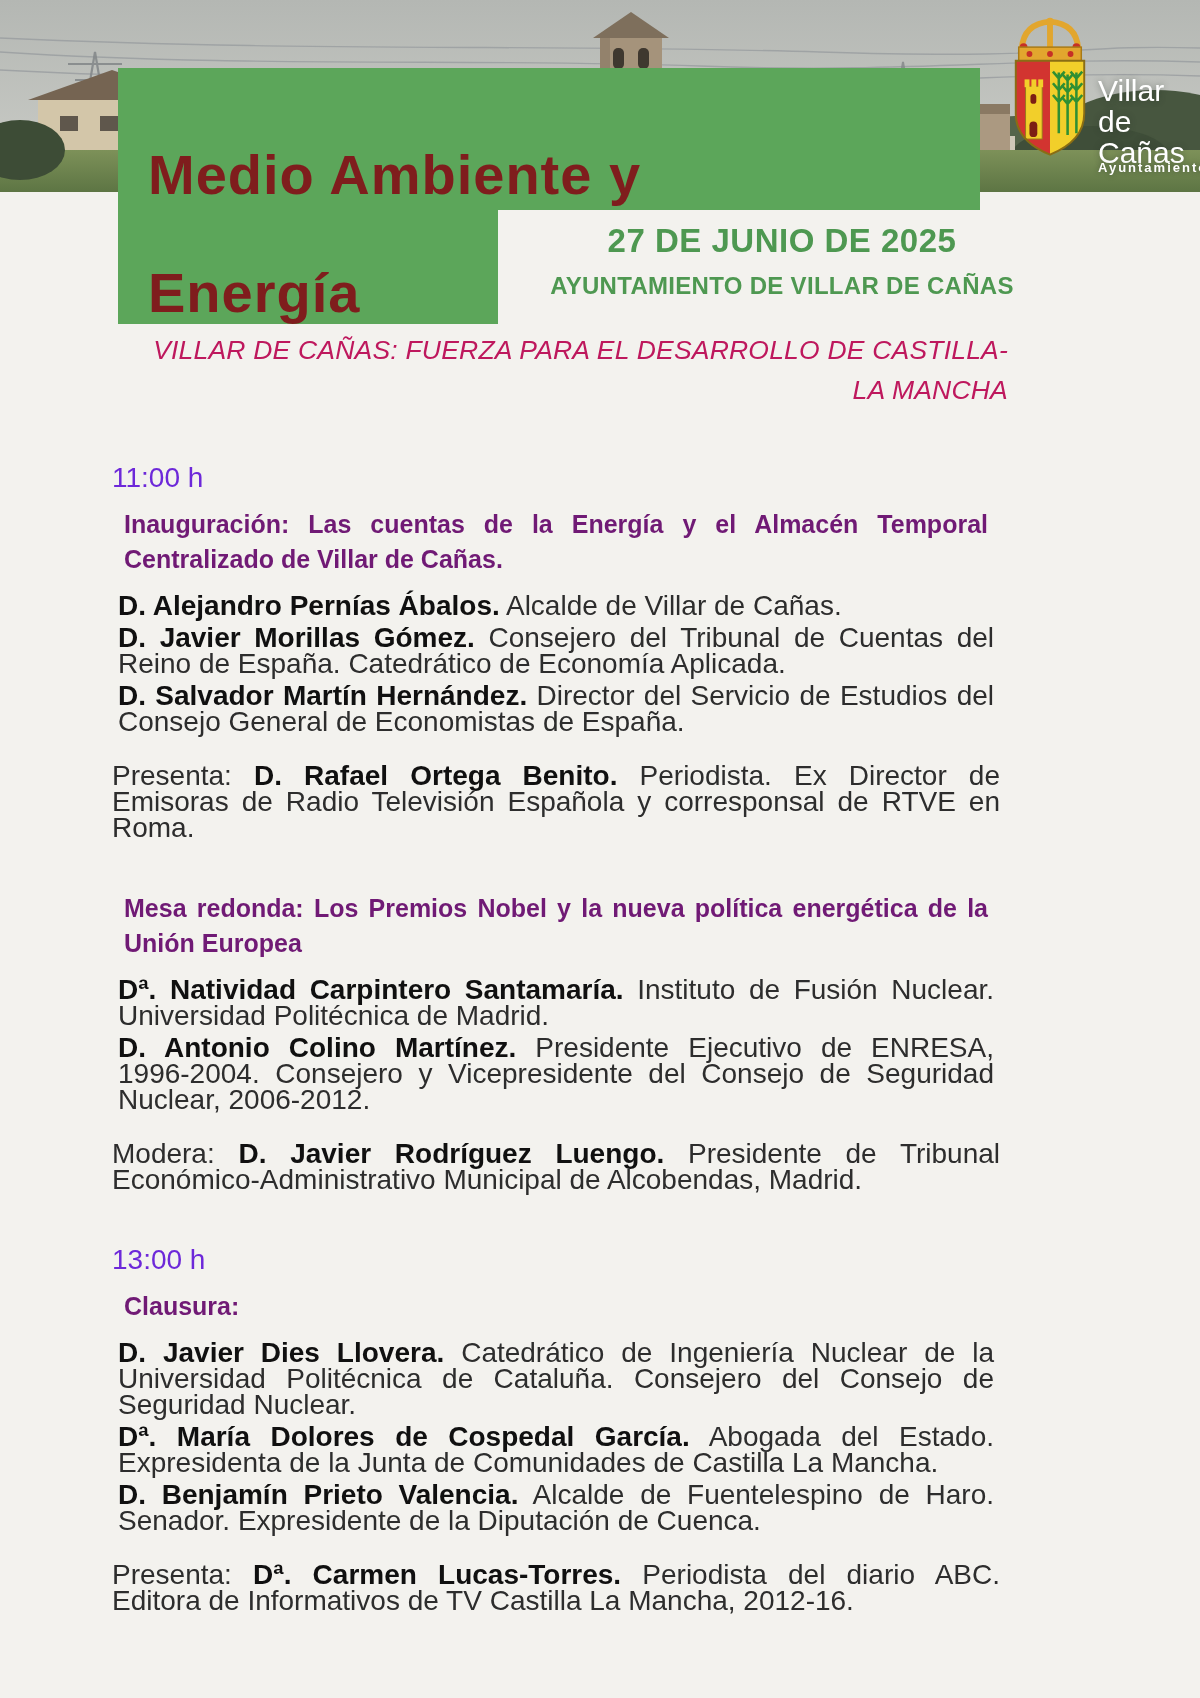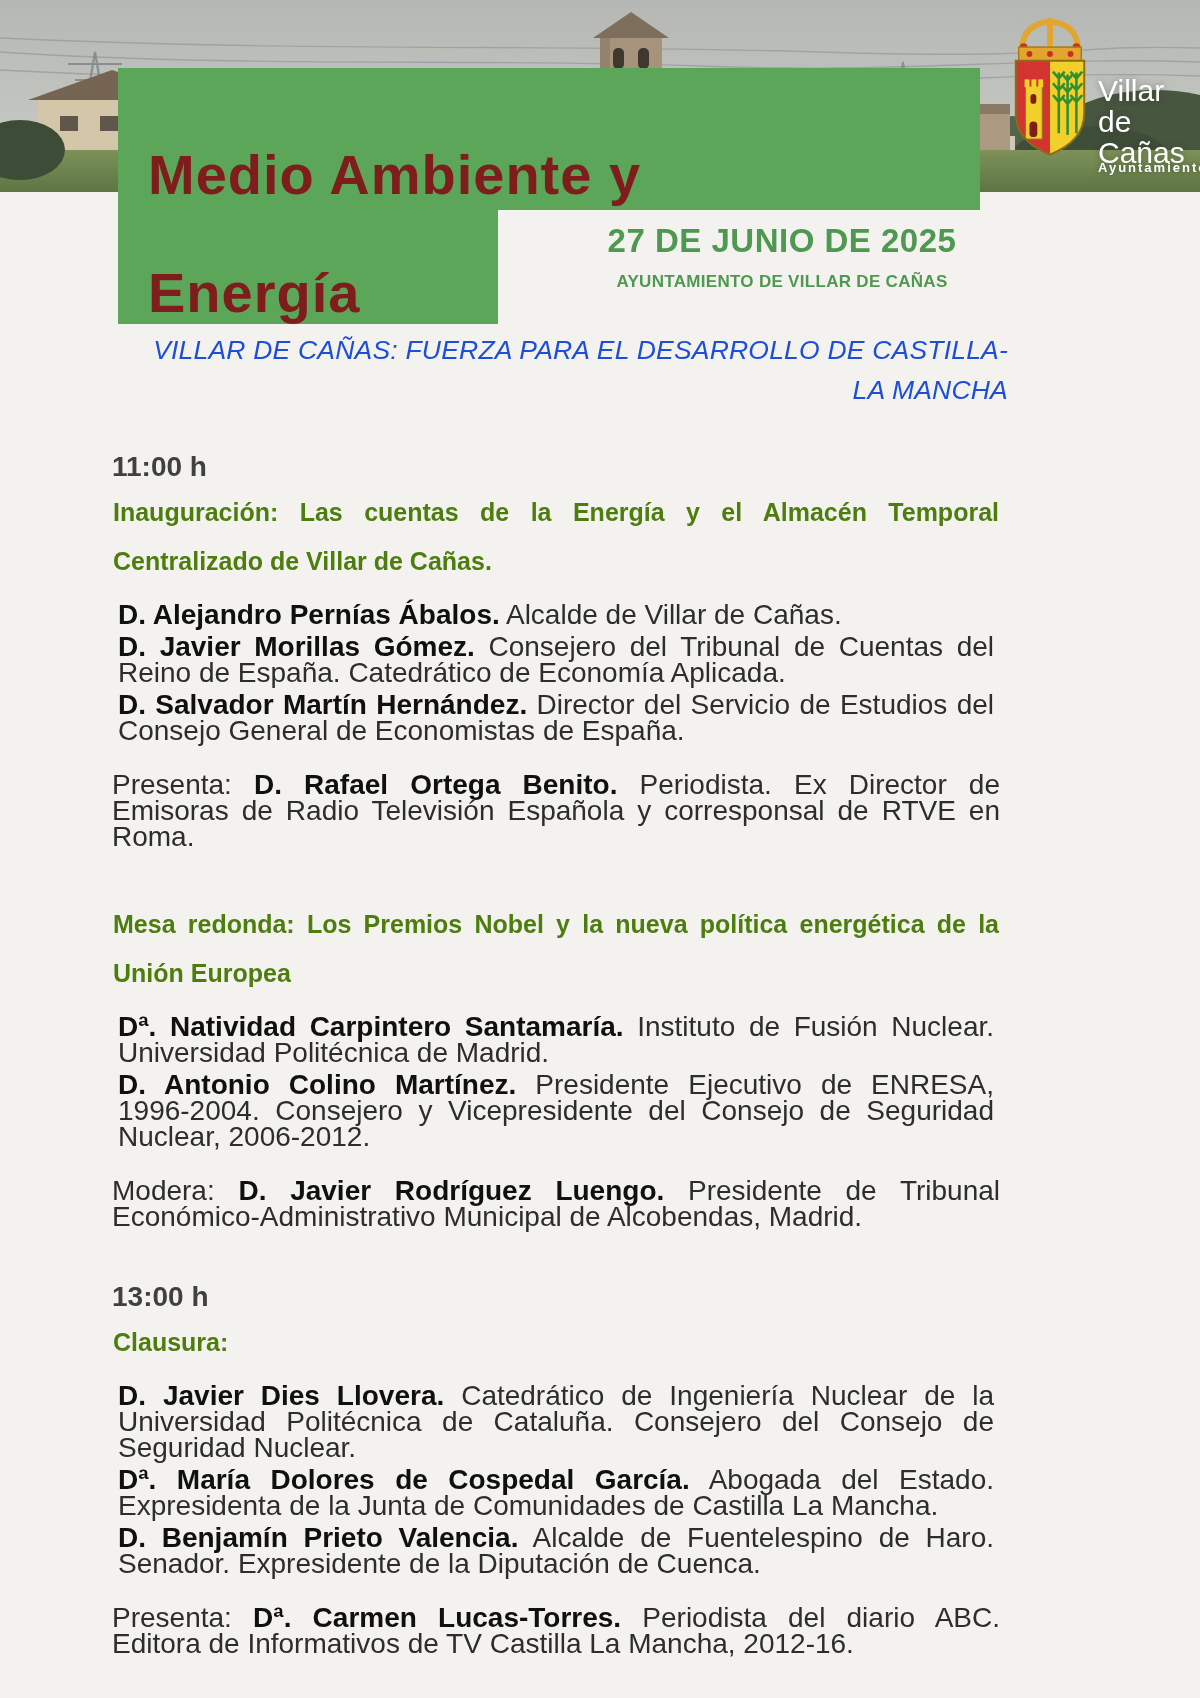--- a/index.html
+++ b/index.html
@@ -20,50 +20,50 @@
     color:#7f1d1d;font-weight:bold;font-size:56px;line-height:118px;
     letter-spacing:1px;white-space:nowrap;
   }
   .main-title .line2{display:block;}
   
   .date-block{
     position:absolute;left:498px;top:222px;width:514px;text-align:center;
     color:#4e9851;font-weight:bold;padding-left:27px;
   }
   .date-line{font-size:33px;letter-spacing:0.5px;}
-  .org-line{font-size:17px;margin-top:12px;letter-spacing:0.3px;}
+  .org-line{font-size:24px;margin-top:12px;letter-spacing:0.3px;}
   
   .logo{position:absolute;left:1002px;top:10px;width:196px;height:175px;}
   .logo .shield{position:absolute;left:4px;top:2px;width:88px;height:168px;}
   .logo .logo-text{
     position:absolute;left:96px;top:65px;color:#ffffff;
     font-size:30px;line-height:31px;font-weight:400;
     text-shadow:0 0 6px rgba(40,50,40,.45);
   }
   .logo .logo-sub{
     position:absolute;left:96px;top:150px;color:#ffffff;
     font-size:13px;font-weight:bold;letter-spacing:2px;
     text-shadow:0 0 5px rgba(40,50,40,.5);
   }
   
   .subtitle{
     position:absolute;left:112px;top:330px;width:896px;
-    text-align:right;font-style:italic;color:#1d4ed8;
+    text-align:right;font-style:italic;color:#be185d;
     font-size:26.5px;line-height:40px;font-weight:500;letter-spacing:0.2px;
   }
   
   .program{position:absolute;left:112px;top:450px;width:888px;color:#2d2d2d;}
   .session{margin:0;}
   .session + .session{margin-top:50px;}
   .session-2{margin-top:50px;}
   .session-3{margin-top:26px;}
-  .time{font-size:28px;line-height:34px;font-weight:700;color:#404040;margin:0 0 4px 0;}
+  .time{font-size:28px;line-height:34px;font-weight:400;color:#6d28d9;margin:11px 0 4px 0;}
   .session-title{
-    font-size:25px;line-height:49px;font-weight:bold;color:#4d7c0f;
-    margin:1px;text-align:justify;
+    font-size:25px;line-height:35px;font-weight:bold;color:#701a75;
+    margin:12px;text-align:justify;
   }
   .speakers{margin-top:16px;}
   .speaker{margin:6px;font-size:28px;line-height:26px;text-align:justify;}
   .speaker b{color:#101010;}
   .host{margin:28px 0 0 0;font-size:28px;line-height:26px;text-align:justify;}
   .host b{color:#101010;}
 </style>
 </head>
 <body>
 

